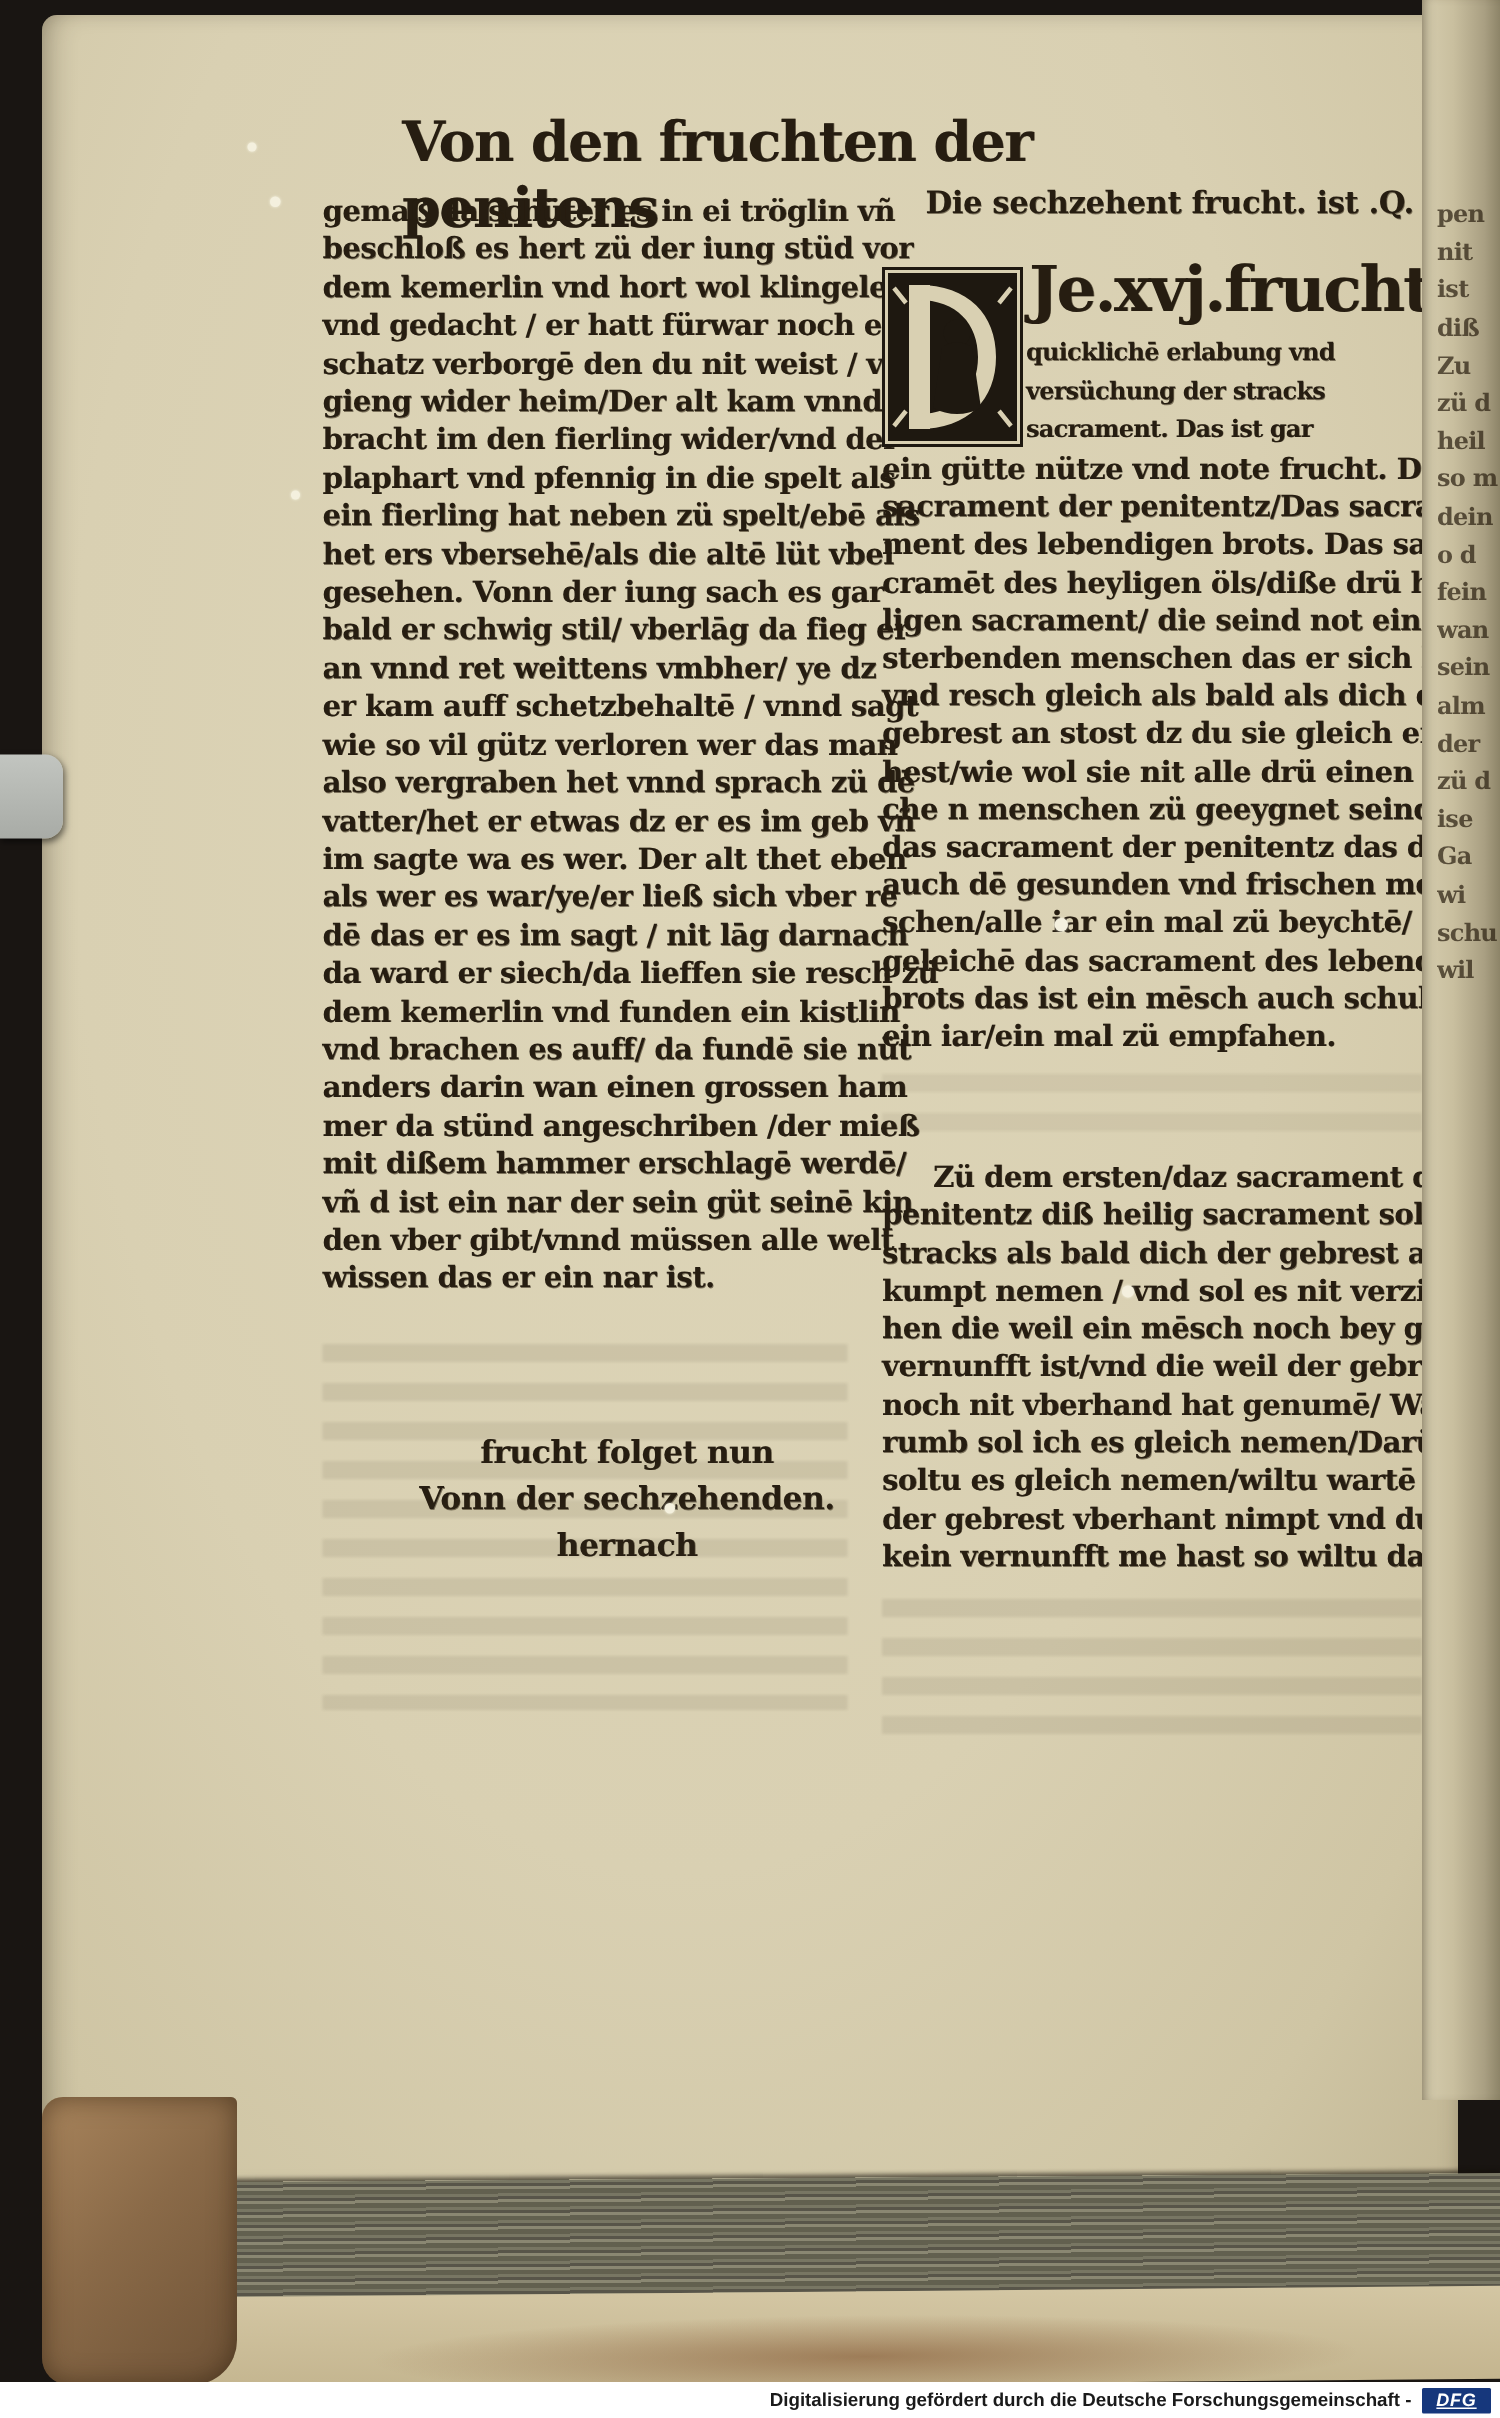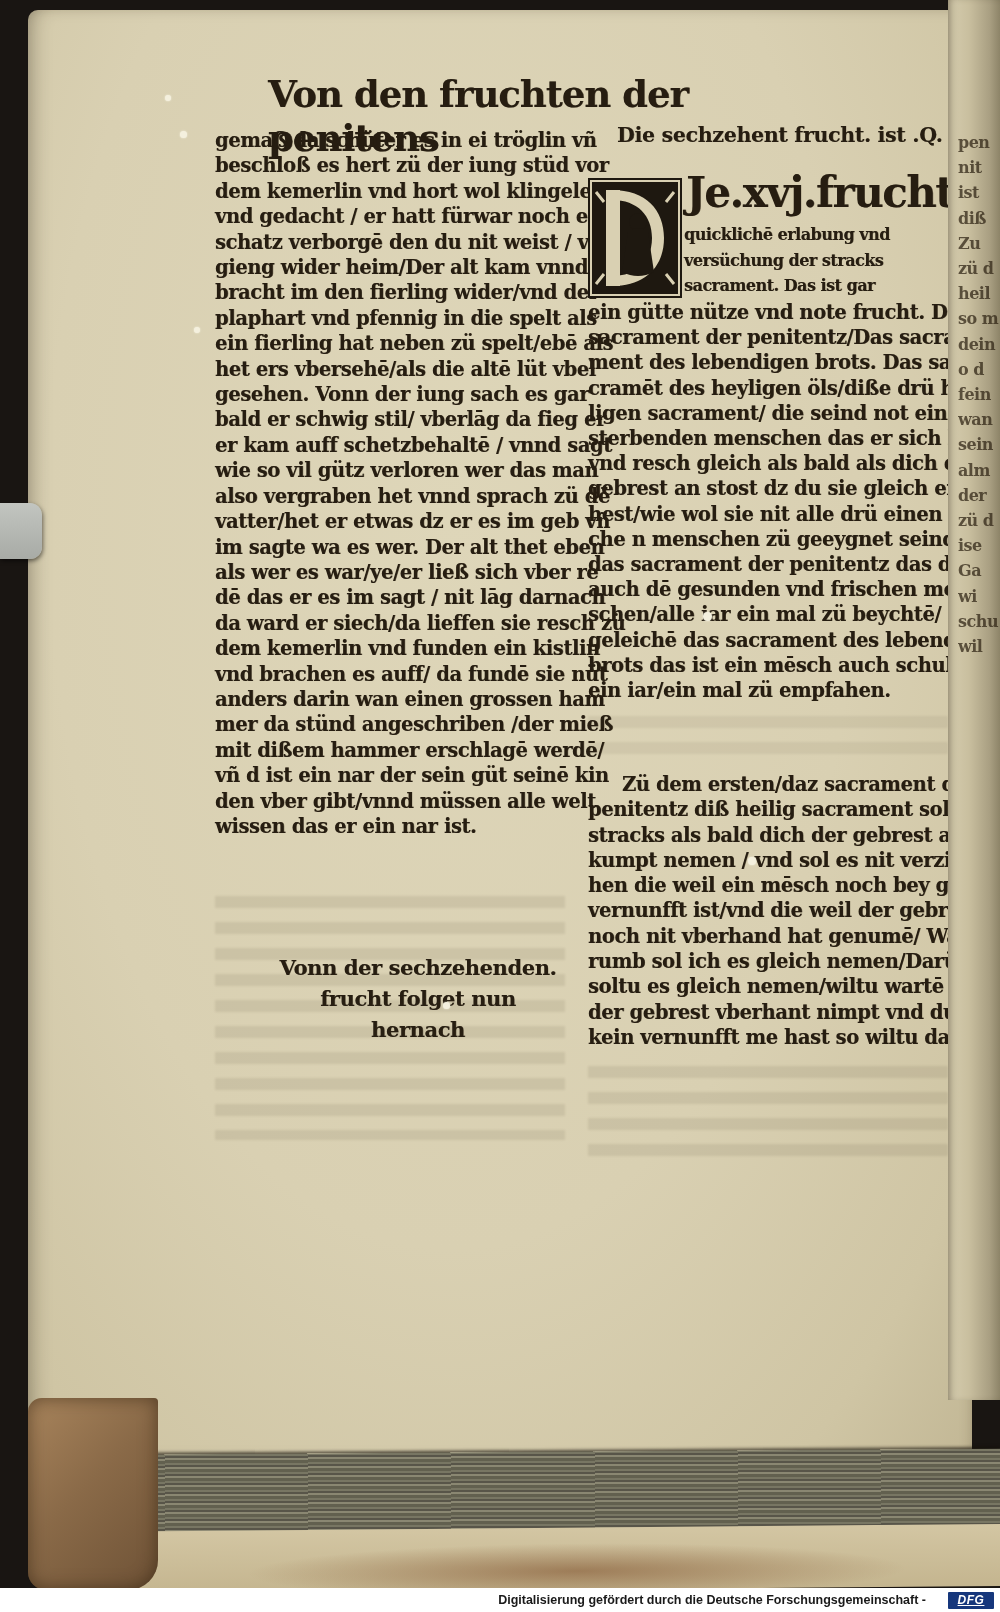--- a/index.html
+++ b/index.html
@@ -101,21 +101,21 @@
   .corner-wear{
     position:absolute; left:28px; top:1398px; width:130px; height:192px;
     background:linear-gradient(135deg,#a8845c 0%, #8a6a48 45%, #6e5236 100%);
     border-radius:14px 4px 30px 18px;
     box-shadow:inset 0 0 18px rgba(40,25,10,.55);
   }
   
   .footer-bar{
     position:absolute; left:0; top:1588px; width:1000px; height:24px;
     background:#ffffff; display:flex; align-items:center; justify-content:flex-end;
-    gap:22px; padding-right:6px; box-sizing:border-box;
+    gap:7px; padding-right:6px; box-sizing:border-box;
     font-family:"Liberation Sans","DejaVu Sans",sans-serif;
   }
   .footer-caption{ font-size:12.5px; font-weight:bold; color:#1a1a1a; }
   .dfg-logo{
     width:46px; height:17px; background:#16377c; color:#fff;
     display:flex; align-items:center; justify-content:center;
     font-size:12px; font-weight:bold; font-style:italic; letter-spacing:.5px;
     border-radius:1px;
     text-decoration:underline;
   }
@@ -135,41 +135,42 @@
         <div>dem kemerlin vnd hort wol klingelen</div>
         <div>vnd gedacht / er hatt fürwar noch ein</div>
         <div>schatz verborgē den du nit weist / vñ</div>
         <div>gieng wider heim/Der alt kam vnnd</div>
         <div>bracht im den fierling wider/vnd der</div>
         <div>plaphart vnd pfennig in die spelt als</div>
         <div>ein fierling hat neben zü spelt/ebē als</div>
         <div>het ers vbersehē/als die altē lüt vbel</div>
         <div>gesehen.  Vonn der iung sach es gar</div>
         <div>bald er schwig stil/ vberlāg da fieg er</div>
+        <div>an vnnd ret weittens vmbher/ ye dz</div>
         <div>er kam auff schetzbehaltē / vnnd sagt</div>
         <div>wie so vil gütz verloren wer das man</div>
         <div>also vergraben het vnnd sprach zü dē</div>
         <div>vatter/het er etwas dz er es im geb vñ</div>
         <div>im sagte wa es wer. Der alt thet eben</div>
         <div>als wer es war/ye/er ließ sich vber re</div>
         <div>dē das er es im sagt / nit lāg darnach</div>
         <div>da ward er siech/da lieffen sie resch zü</div>
         <div>dem kemerlin vnd funden ein kistlin</div>
         <div>vnd brachen es auff/ da fundē sie nüt</div>
         <div>anders darin wan einen grossen ham</div>
         <div>mer da stünd angeschriben /der mieß</div>
         <div>mit dißem hammer erschlagē werdē/</div>
         <div>vñ d ist ein nar der sein güt seinē kin</div>
         <div>den vber gibt/vnnd müssen alle welt</div>
         <div>wissen das er ein nar ist.</div>
       </div>
 
     <div class="closing-block ink">
+        <div>frucht folget nun</div>
         <div>Vonn der sechzehenden.</div>
-        <div>frucht folget nun</div>
         <div>hernach</div>
       </div>
 
     <div class="rc-chapter ink">Die sechzehent frucht. ist .Q.</div>
 
     <div class="initial-box">
       <svg width="94" height="120" viewBox="0 0 94 120">
         <rect x="0" y="0" width="94" height="120" fill="#1e1810"></rect>
         <rect x="3" y="3" width="88" height="114" fill="none" stroke="#d9d0b2" stroke-width="2"></rect>
         <path d="M18 12 h14 v96 h-14 z" fill="#d9d0b2"></path>

